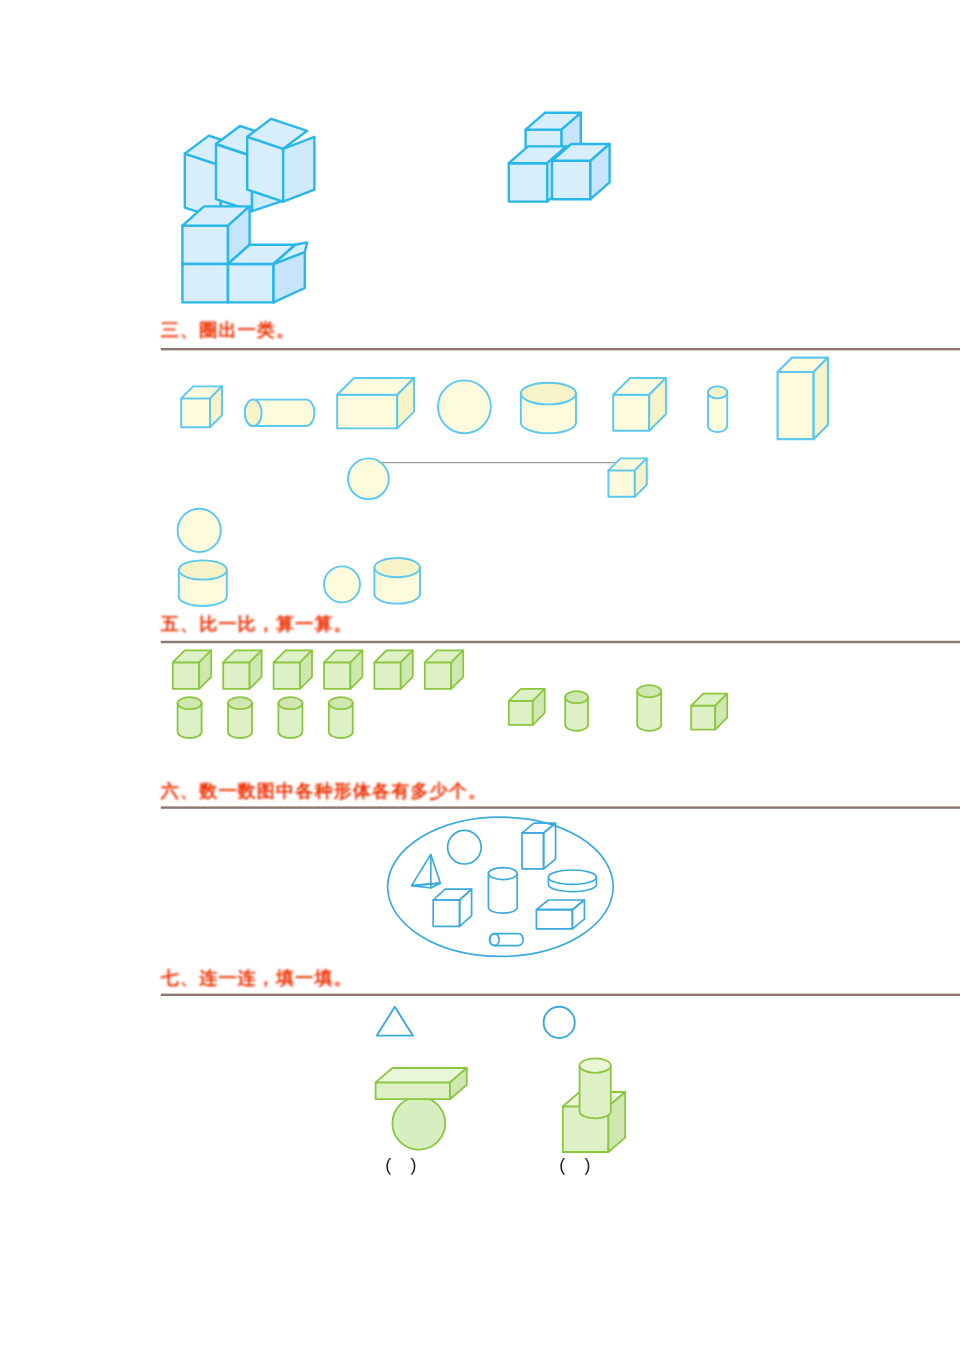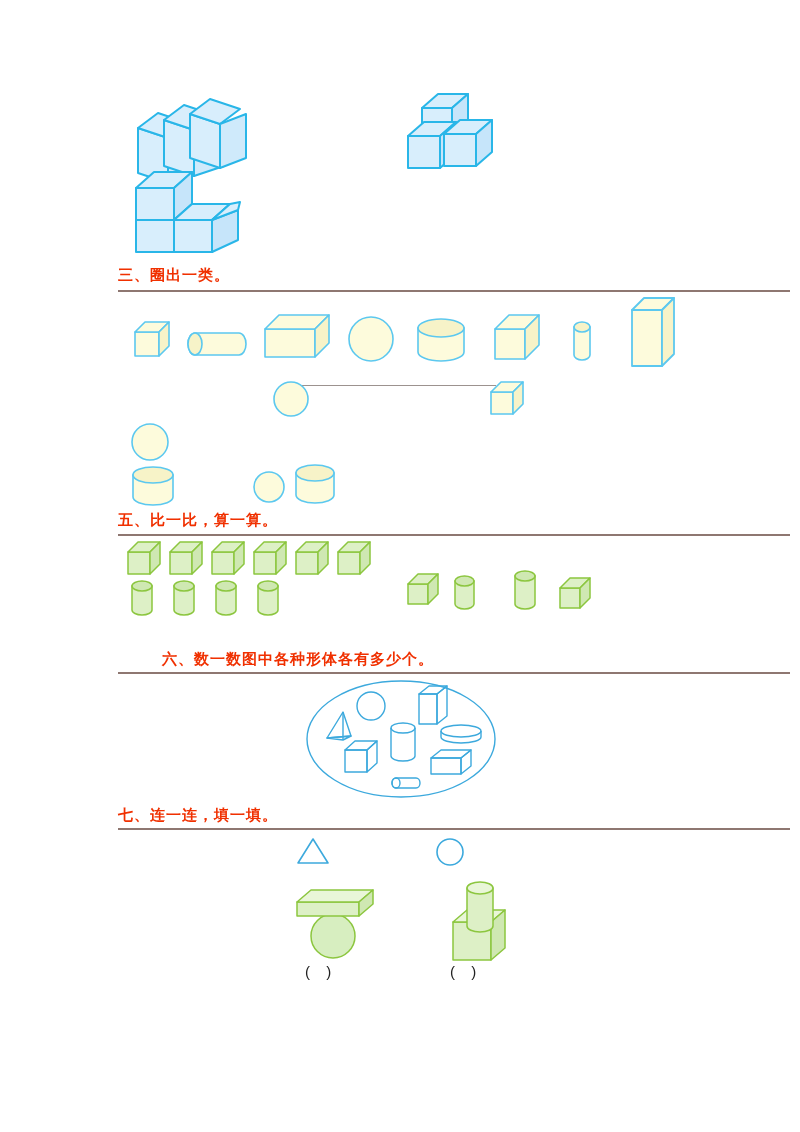--- a/index.html
+++ b/index.html
@@ -1,18 +1,18 @@
 <!DOCTYPE html>
 <html><head>
 <meta charset="utf-8">
 <style>
   html,body{margin:0;padding:0;background:#ffffff;}
   body{width:800px;height:1132px;position:relative;overflow:hidden;
        font-family:"Liberation Sans",sans-serif;}
-  .page{position:absolute;left:0;top:0;width:684px;height:1132px;background:#fff;}
+  .page{position:absolute;left:16px;top:0;width:684px;height:1132px;background:#fff;}
 
   
   .heading{position:absolute;color:#f03000;font-weight:bold;font-size:15px;
            letter-spacing:1px;white-space:nowrap;
            filter:blur(0.7px);}
   .rule{position:absolute;height:2px;background:#7a5f58;opacity:.85;}
   .rule.thin{height:1px;background:#5a4a45;opacity:.6;}
 
   
   .grp{position:absolute;}
@@ -295,21 +295,21 @@
   <div class="grp" style="left:558px;top:576px;">
     <svg width="36" height="36" viewBox="0 0 36 36">
         <g fill="#ddf0c6" stroke="#8cc63f" stroke-width="1.5" stroke-linejoin="round">
       <path d="M2,12 L2,32 L22,32 L22,12 Z"></path>
           <path d="M2,12 L12,2 L32,2 L22,12 Z"></path>
           <path d="M22,12 L32,2 L32,22 L22,32 Z" fill="#cfe8b2"></path>
         </g>
       </svg>
   </div>
 
-  <div class="heading" style="left:118px;top:650px;margin-left:44px;">六、数一数图中各种形体各有多少个。</div>
+  <div class="heading" style="left:118px;top:650px;">六、数一数图中各种形体各有多少个。</div>
   <div class="rule" style="left:118px;top:672px;width:672px;"></div>
 
   <div class="grp" style="left:303px;top:678px;">
     <svg width="196" height="122" viewBox="0 0 196 122">
       <ellipse cx="98" cy="61" rx="94" ry="58" fill="none" stroke="#3ca9dd" stroke-width="1.4"></ellipse>
       <g fill="none" stroke="#3ca9dd" stroke-width="1.4" stroke-linejoin="round">
 
         <path d="M24,60 L40,34 L48,58 Z"></path>
           <path d="M24,60 L48,58 L40,62 Z"></path>
           <path d="M40,34 L40,62"></path>

